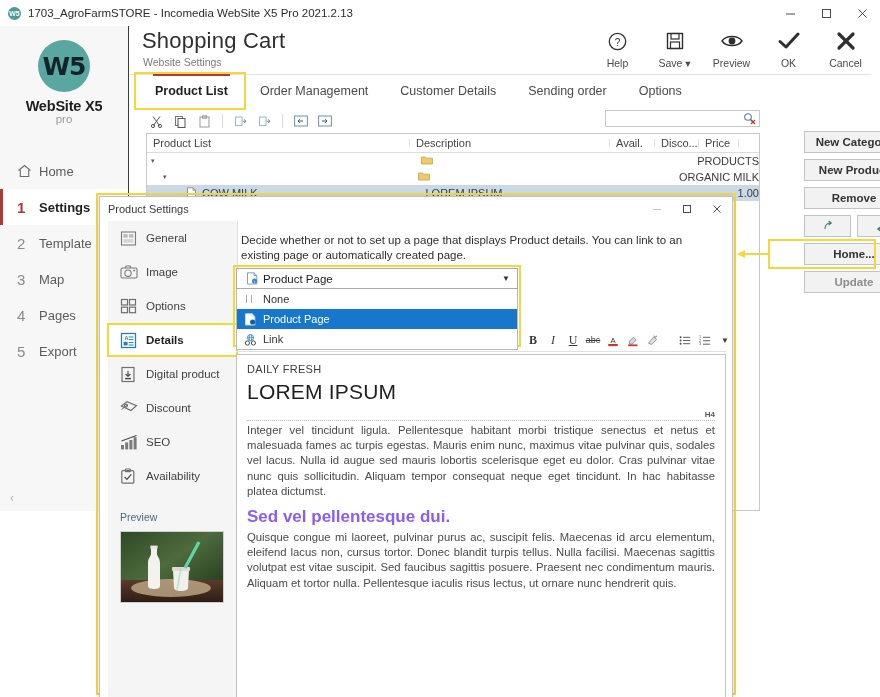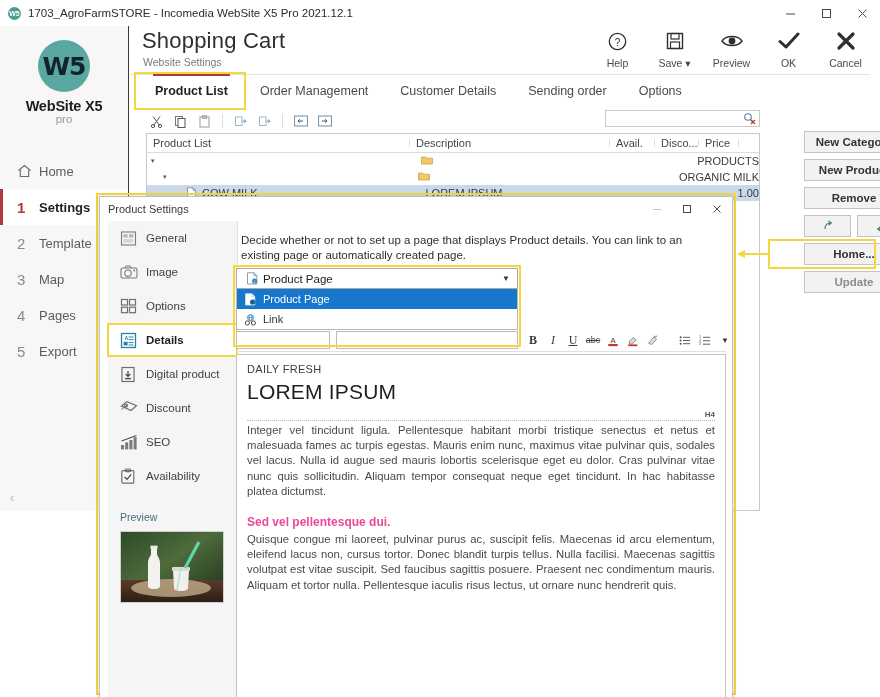--- a/index.html
+++ b/index.html
@@ -129,21 +129,21 @@
   .edtoolbar-line{position:absolute;left:6px;top:130px;right:6px;height:1px;background:#e0e0e0;}
 
   
   .editor{position:absolute;left:6px;top:133px;right:6px;bottom:62px;border:1px solid #c4c4c4;background:#fff;box-sizing:border-box;
     padding:8px 10px 0 10px;overflow:hidden;}
   .ed-kicker{font-size:11px;color:#3c3c3c;letter-spacing:.3px;}
   .ed-h1{font-size:21px;color:#1f1f1f;margin-top:5px;letter-spacing:.2px;}
   .ed-rule{border-bottom:1px dotted #b9b9b9;margin-top:6px;position:relative;height:10px;}
   .ed-rule .h4{position:absolute;right:0;top:0;font-size:8px;color:#555;font-weight:bold;padding-left:26px;}
   .ed-p{font-size:11.3px;color:#4a4a4a;line-height:15.2px;text-align:justify;margin-top:2px;}
-  .ed-h2{font-size:12px;color:#ec4899;font-weight:bold;margin-top:16px;}
+  .ed-h2{font-size:17px;color:#8b5cf6;font-weight:bold;margin-top:8px;}
   .ed-p2{font-size:11.3px;color:#4a4a4a;line-height:15.2px;text-align:justify;margin-top:3px;}
 
   .ed-status{position:absolute;left:6px;bottom:44px;right:6px;height:16px;display:flex;align-items:center;gap:4px;}
   .tagwhat{font-size:9.5px;font-weight:bold;color:#1f1f1f;border:1px solid #9a9a9a;background:#fff;padding:0 3px;line-height:12px;}
   .tag{font-size:9.5px;color:#555;border:1px solid transparent;padding:0 3px;}
   .ed-status .caret{margin-left:auto;font-size:8px;color:#333;margin-right:4px;}
 
   .m-footer{position:absolute;left:0;right:0;bottom:0;height:42px;border-top:1px solid #e2e2e2;background:#fff;}
   .fbtn{position:absolute;top:9px;width:86px;height:22px;border:1px solid #b5b5b5;background:#fbfbfb;box-sizing:border-box;
     display:flex;align-items:center;justify-content:center;font-size:11.5px;color:#2d2d2d;}
@@ -152,21 +152,21 @@
 
   .bottom-white{position:absolute;left:0;top:511px;width:129px;height:186px;background:#ffffff;}
 </style>
 </head>
 <body>
 
 <div class="app">
 
   <div class="titlebar">
     <div class="tb-icon">W5</div>
-    <div class="tb-title">1703_AgroFarmSTORE - Incomedia WebSite X5 Pro 2021.12.1</div>
+    <div class="tb-title">1703_AgroFarmSTORE - Incomedia WebSite X5 Pro 2021.2.13</div>
     <div class="tb-btns">
       <div class="tb-btn">
         <svg width="11" height="11" viewBox="0 0 11 11">
             <line x1="1" y1="6" x2="10" y2="6" stroke="#4a4a4a" stroke-width="1"></line>
           </svg>
       </div>
       <div class="tb-btn">
         <svg width="11" height="11" viewBox="0 0 11 11">
             <rect x="1.5" y="1.5" width="8" height="8" fill="none" stroke="#4a4a4a" stroke-width="1"></rect>
           </svg>
@@ -646,20 +646,29 @@
               <path d="M8 0.8 L8 3.5 L10.8 3.5" fill="none" stroke="#7a95a8" stroke-width=".9"></path>
               <circle cx="8.6" cy="9" r="2.6" fill="#3c89c9"></circle>
               <text x="8.6" y="10.5" font-size="4" text-anchor="middle" fill="#fff" font-family="Liberation Sans">i</text>
             </svg>
         </span>
         <span>Product Page</span>
         <span class="carrow">▼</span>
       </div>
 
       <div class="combo-list">
+        <div class="copt">
+          <span class="oico">
+            <svg width="12" height="12" viewBox="0 0 12 12">
+                <line x1="2.5" y1="2" x2="2.5" y2="10" stroke="#aaa" stroke-width="1"></line>
+                <line x1="7.5" y1="2" x2="7.5" y2="10" stroke="#aaa" stroke-width="1"></line>
+              </svg>
+          </span>
+          <span>None</span>
+        </div>
         <div class="copt sel">
           <span class="oico">
             <svg width="13" height="13" viewBox="0 0 13 13">
                 <path d="M1.5 0.8 L8 0.8 L10.8 3.5 L10.8 12 L1.5 12 Z" fill="#fff" stroke="#c9dcec" stroke-width=".9"></path>
                 <path d="M8 0.8 L8 3.5 L10.8 3.5" fill="none" stroke="#c9dcec" stroke-width=".9"></path>
                 <circle cx="8.6" cy="9" r="2.6" fill="#1e5f96"></circle>
               </svg>
           </span>
           <span>Product Page</span>
         </div>

